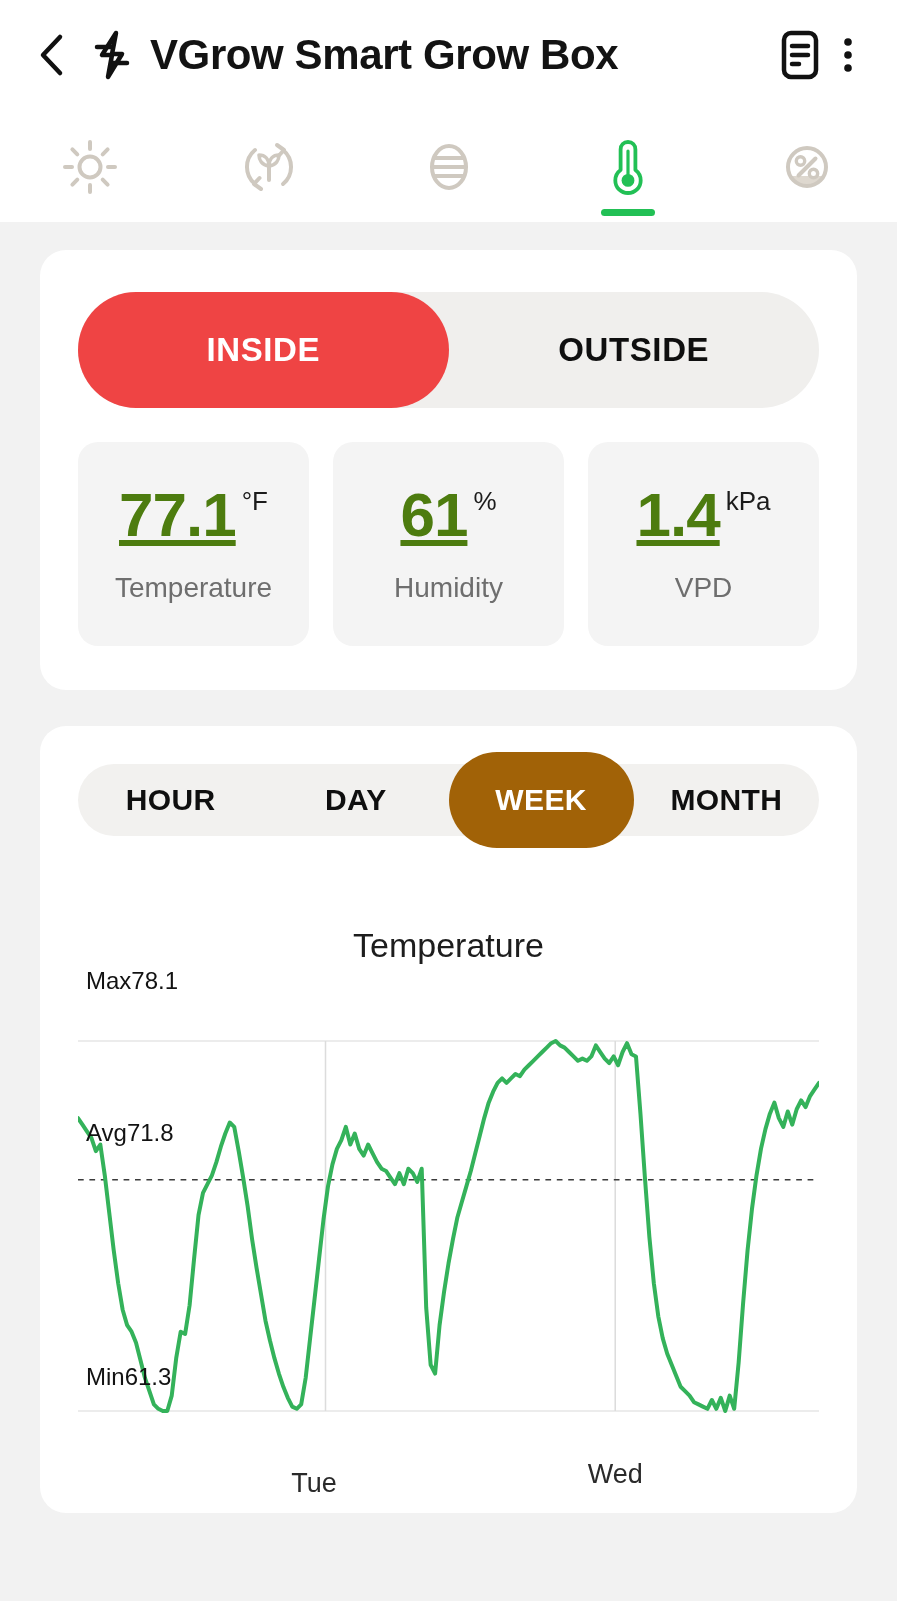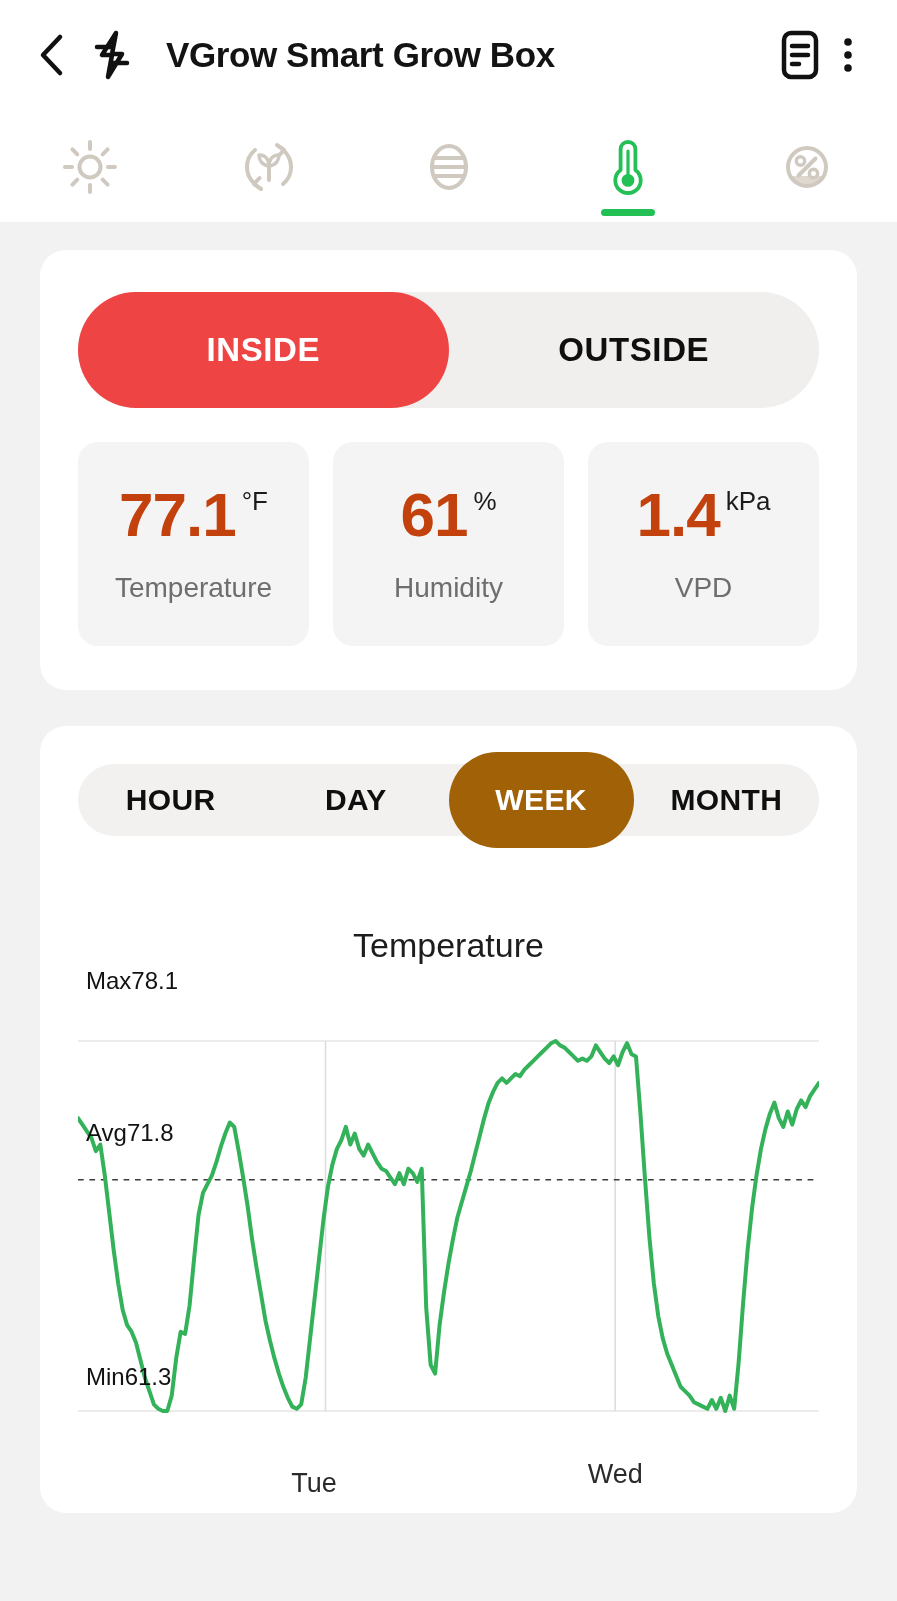--- a/index.html
+++ b/index.html
@@ -29,25 +29,25 @@
   .tb-icon {
     flex: 0 0 auto;
     display: flex;
     align-items: center;
     justify-content: center;
   }
   .tb-back { width: 44px; height: 56px; }
   .tb-bolt { width: 56px; height: 56px; margin-left: 10px; }
   .tb-title {
     flex: 1 1 auto;
-    font-size: 35px;
+    font-size: 42px;
     font-weight: bold;
     color: #131313;
     letter-spacing: -0.4px;
-    margin-left: 26px;
+    margin-left: 10px;
     white-space: nowrap;
   }
   .tb-doc { width: 50px; height: 56px; margin-left: 6px; }
   .tb-more { width: 46px; height: 56px; }
 
   
   .tabstrip {
     background: #ffffff;
     height: 112px;
     display: flex;
@@ -126,23 +126,24 @@
     justify-content: center;
   }
   .metric .valrow {
     display: flex;
     align-items: flex-start;
     justify-content: center;
   }
   .metric .val {
     font-size: 62px;
     font-weight: bold;
-    color: #c2410c;
+    color: #4d7c0f;
     line-height: 1;
     letter-spacing: -1px;
+    text-decoration: underline;
   }
   .metric .unit {
     font-size: 26px;
     color: #1b1b1b;
     margin-left: 6px;
     margin-top: 4px;
     line-height: 1;
   }
   .metric .lbl {
     font-size: 28px;

